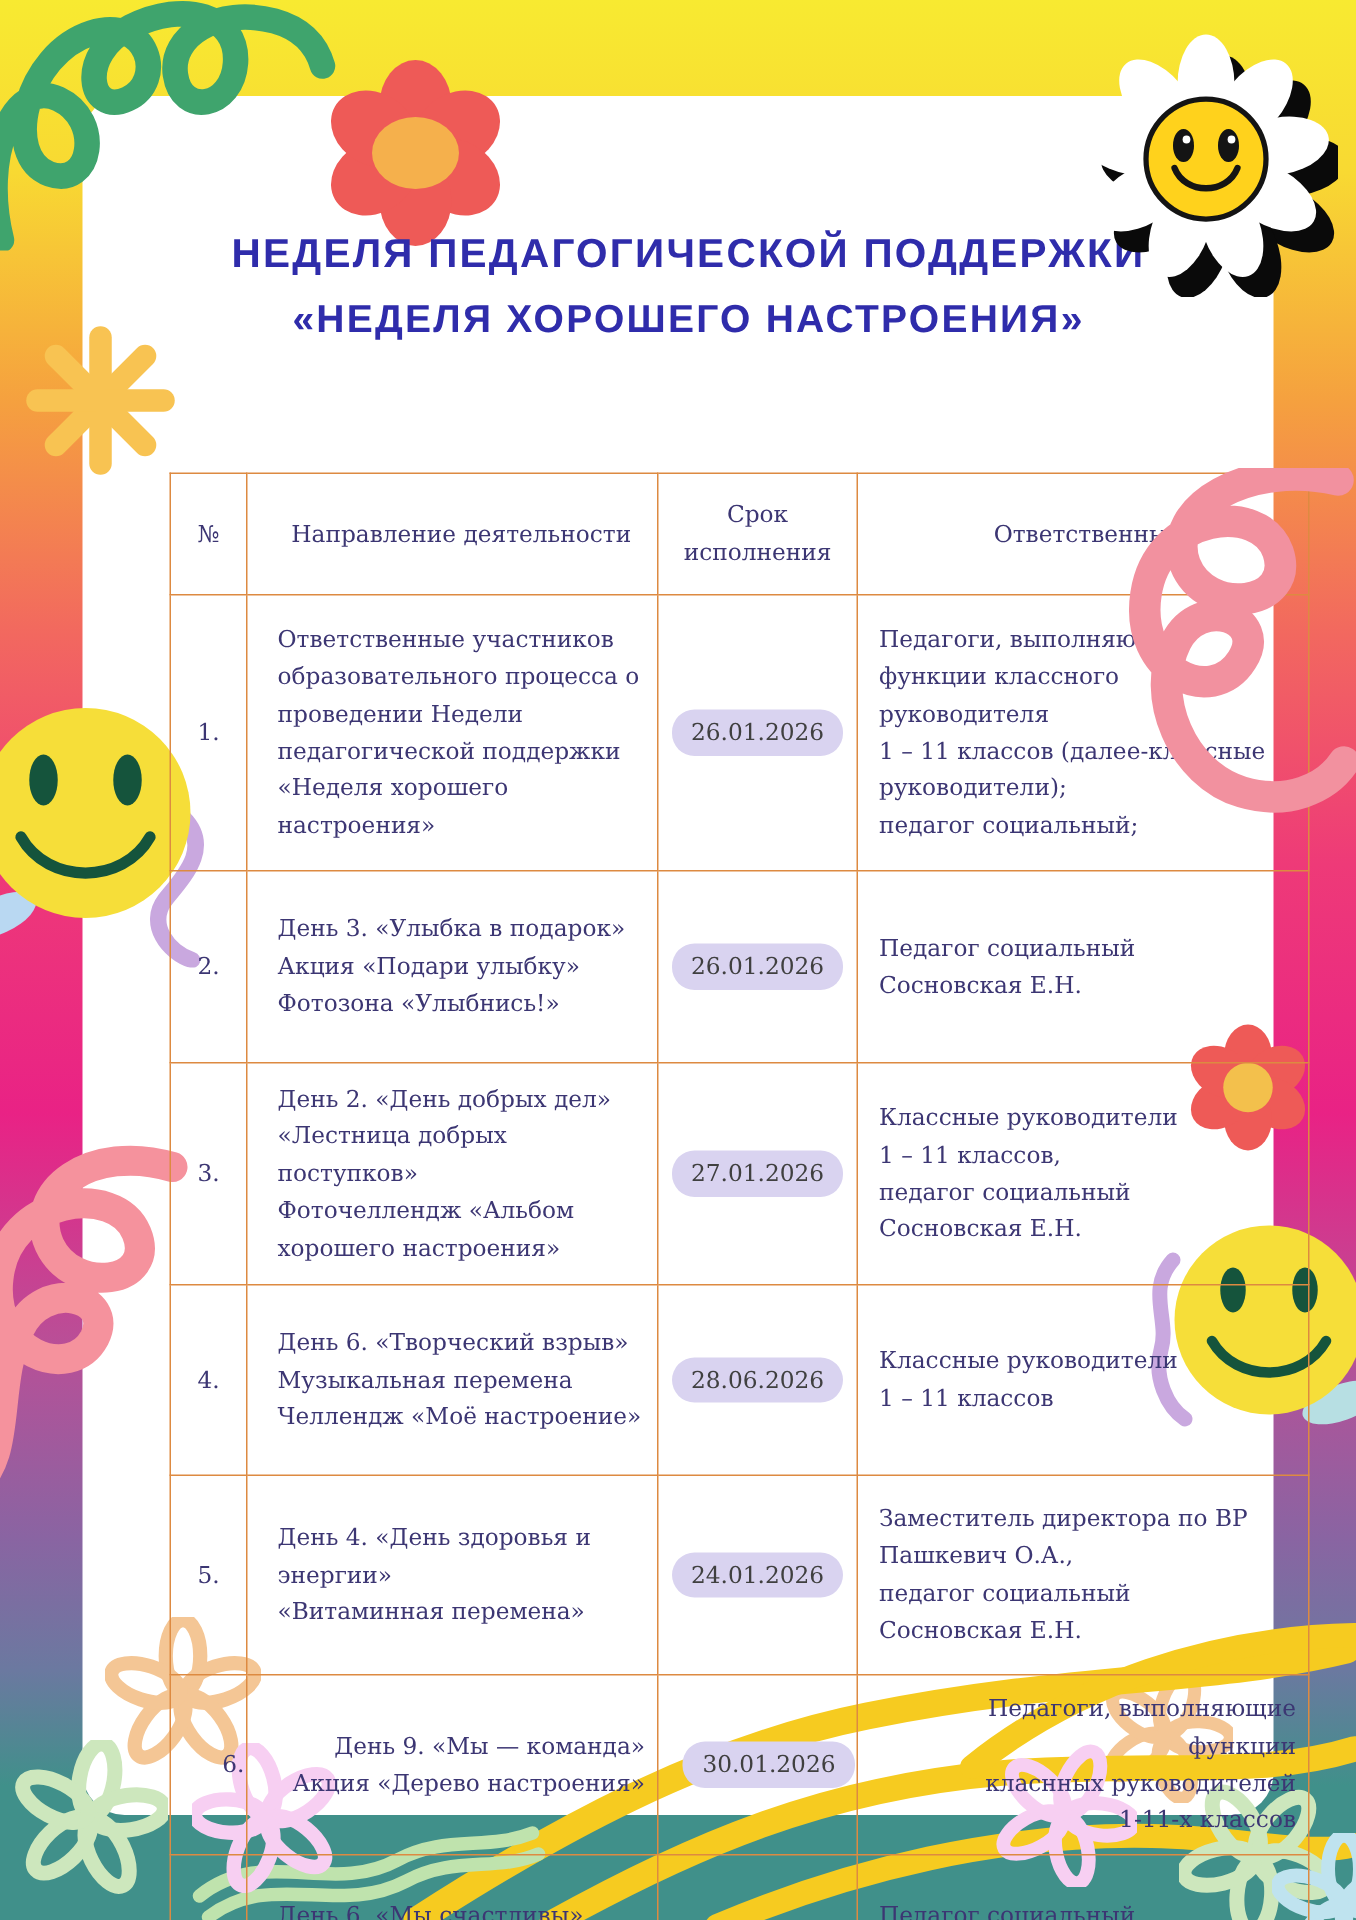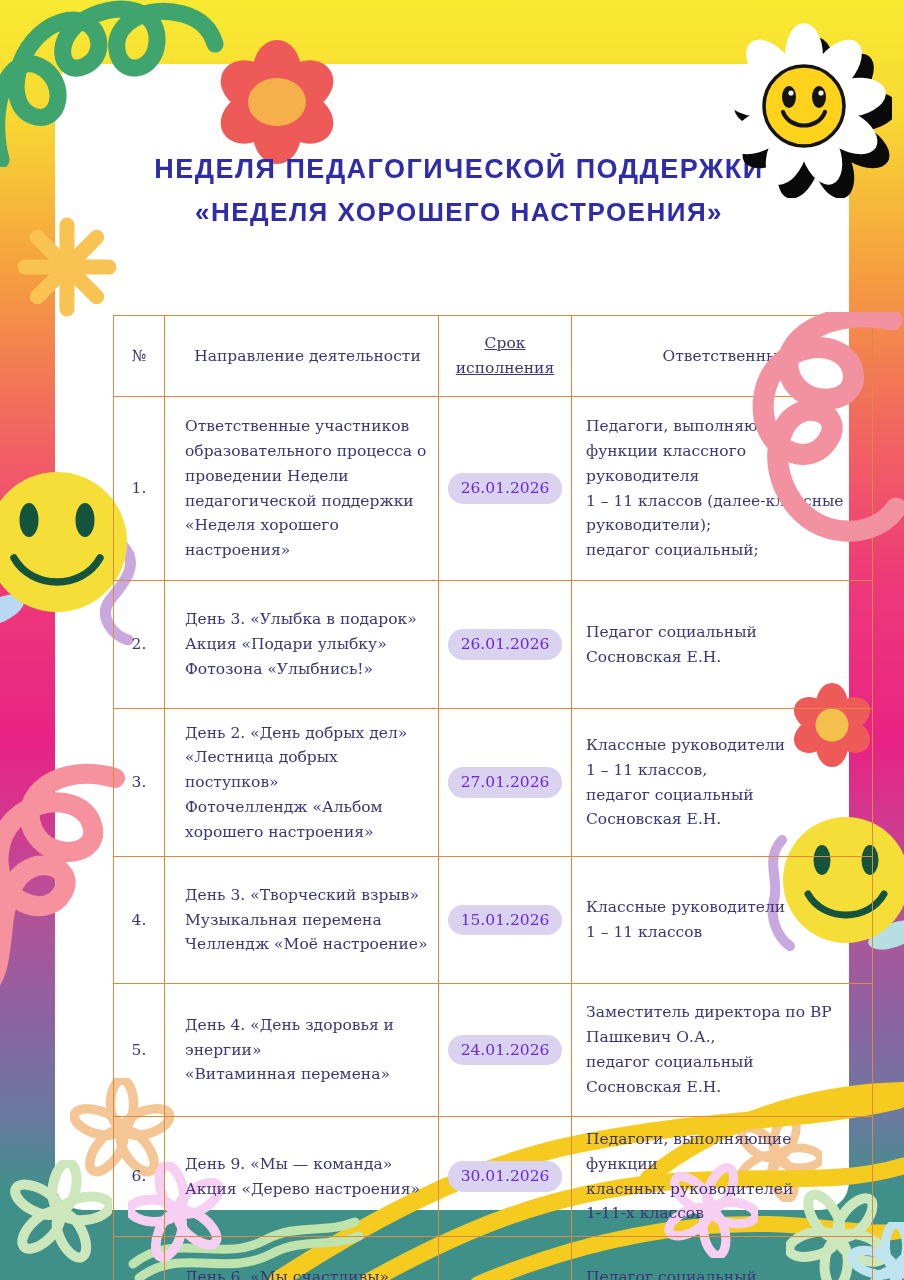--- a/index.html
+++ b/index.html
@@ -28,34 +28,34 @@
     position:absolute;left:113px;top:315px;width:681px;z-index:2;
     border-collapse:collapse;table-layout:fixed;
     font-family:"DejaVu Serif", serif;color:#3c3673;font-size:15.5px;
   }
   table.sched th, table.sched td{
     border:1.5px solid #dd8a41;vertical-align:middle;background:transparent;
     font-weight:normal;line-height:1.6;
   }
   .c-num{width:38px;text-align:center;}
   .c-act{width:245px;text-align:left;padding:10px 8px 10px 20px;}
-  .c-date{width:120px;text-align:center;text-decoration:underline;}
+  .c-date{width:120px;text-align:center;}
   .c-resp{width:278px;text-align:left;padding:10px 8px 10px 14px;}
   thead th{height:60px;text-align:center;padding:2px 6px;}
   .ml{white-space:pre-line;}
   .pill{
     display:inline-block;background:#d9d3f0;border-radius:15px;
-    padding:3px 13px;color:#6d28d9;
+    padding:3px 13px;color:#404040;
   }
   tbody tr:nth-child(1) td{height:163px;}
   tbody tr:nth-child(2) td{height:107px;}
   tbody tr:nth-child(3) td{height:127px;}
   tbody tr:nth-child(4) td{height:106px;}
   tbody tr:nth-child(5) td{height:112px;}
-  tbody tr:nth-child(6) td{height:98px;}
+  tbody tr:nth-child(6) td{height:98px;text-align:right;}
   tbody tr:nth-child(7) td{height:110px;}
 </style>
 </head>
 <body>
 
 <div class="canvas">
 
   <div class="page"></div>
 
   <svg class="decor" style="left:-5px;top:-8px;" width="235" height="175" viewBox="0 0 235 175">
@@ -285,24 +285,24 @@
 Фоточеллендж «Альбом
 хорошего настроения»</td>
         <td class="c-date"><span class="pill">27.01.2026</span></td>
         <td class="c-resp ml">Классные руководители
 1 – 11 классов,
 педагог социальный
 Сосновская Е.Н.</td>
       </tr>
       <tr>
         <td class="c-num">4.</td>
-        <td class="c-act ml">День 3. «Творческий взрыв»
+        <td class="c-act ml">День 6. «Творческий взрыв»
 Музыкальная перемена
 Челлендж «Моё настроение»</td>
-        <td class="c-date"><span class="pill">15.01.2026</span></td>
+        <td class="c-date"><span class="pill">28.06.2026</span></td>
         <td class="c-resp ml">Классные руководители
 1 – 11 классов</td>
       </tr>
       <tr>
         <td class="c-num">5.</td>
         <td class="c-act ml">День 4. «День здоровья и
 энергии»
 «Витаминная перемена»</td>
         <td class="c-date"><span class="pill">24.01.2026</span></td>
         <td class="c-resp ml">Заместитель директора по ВР

